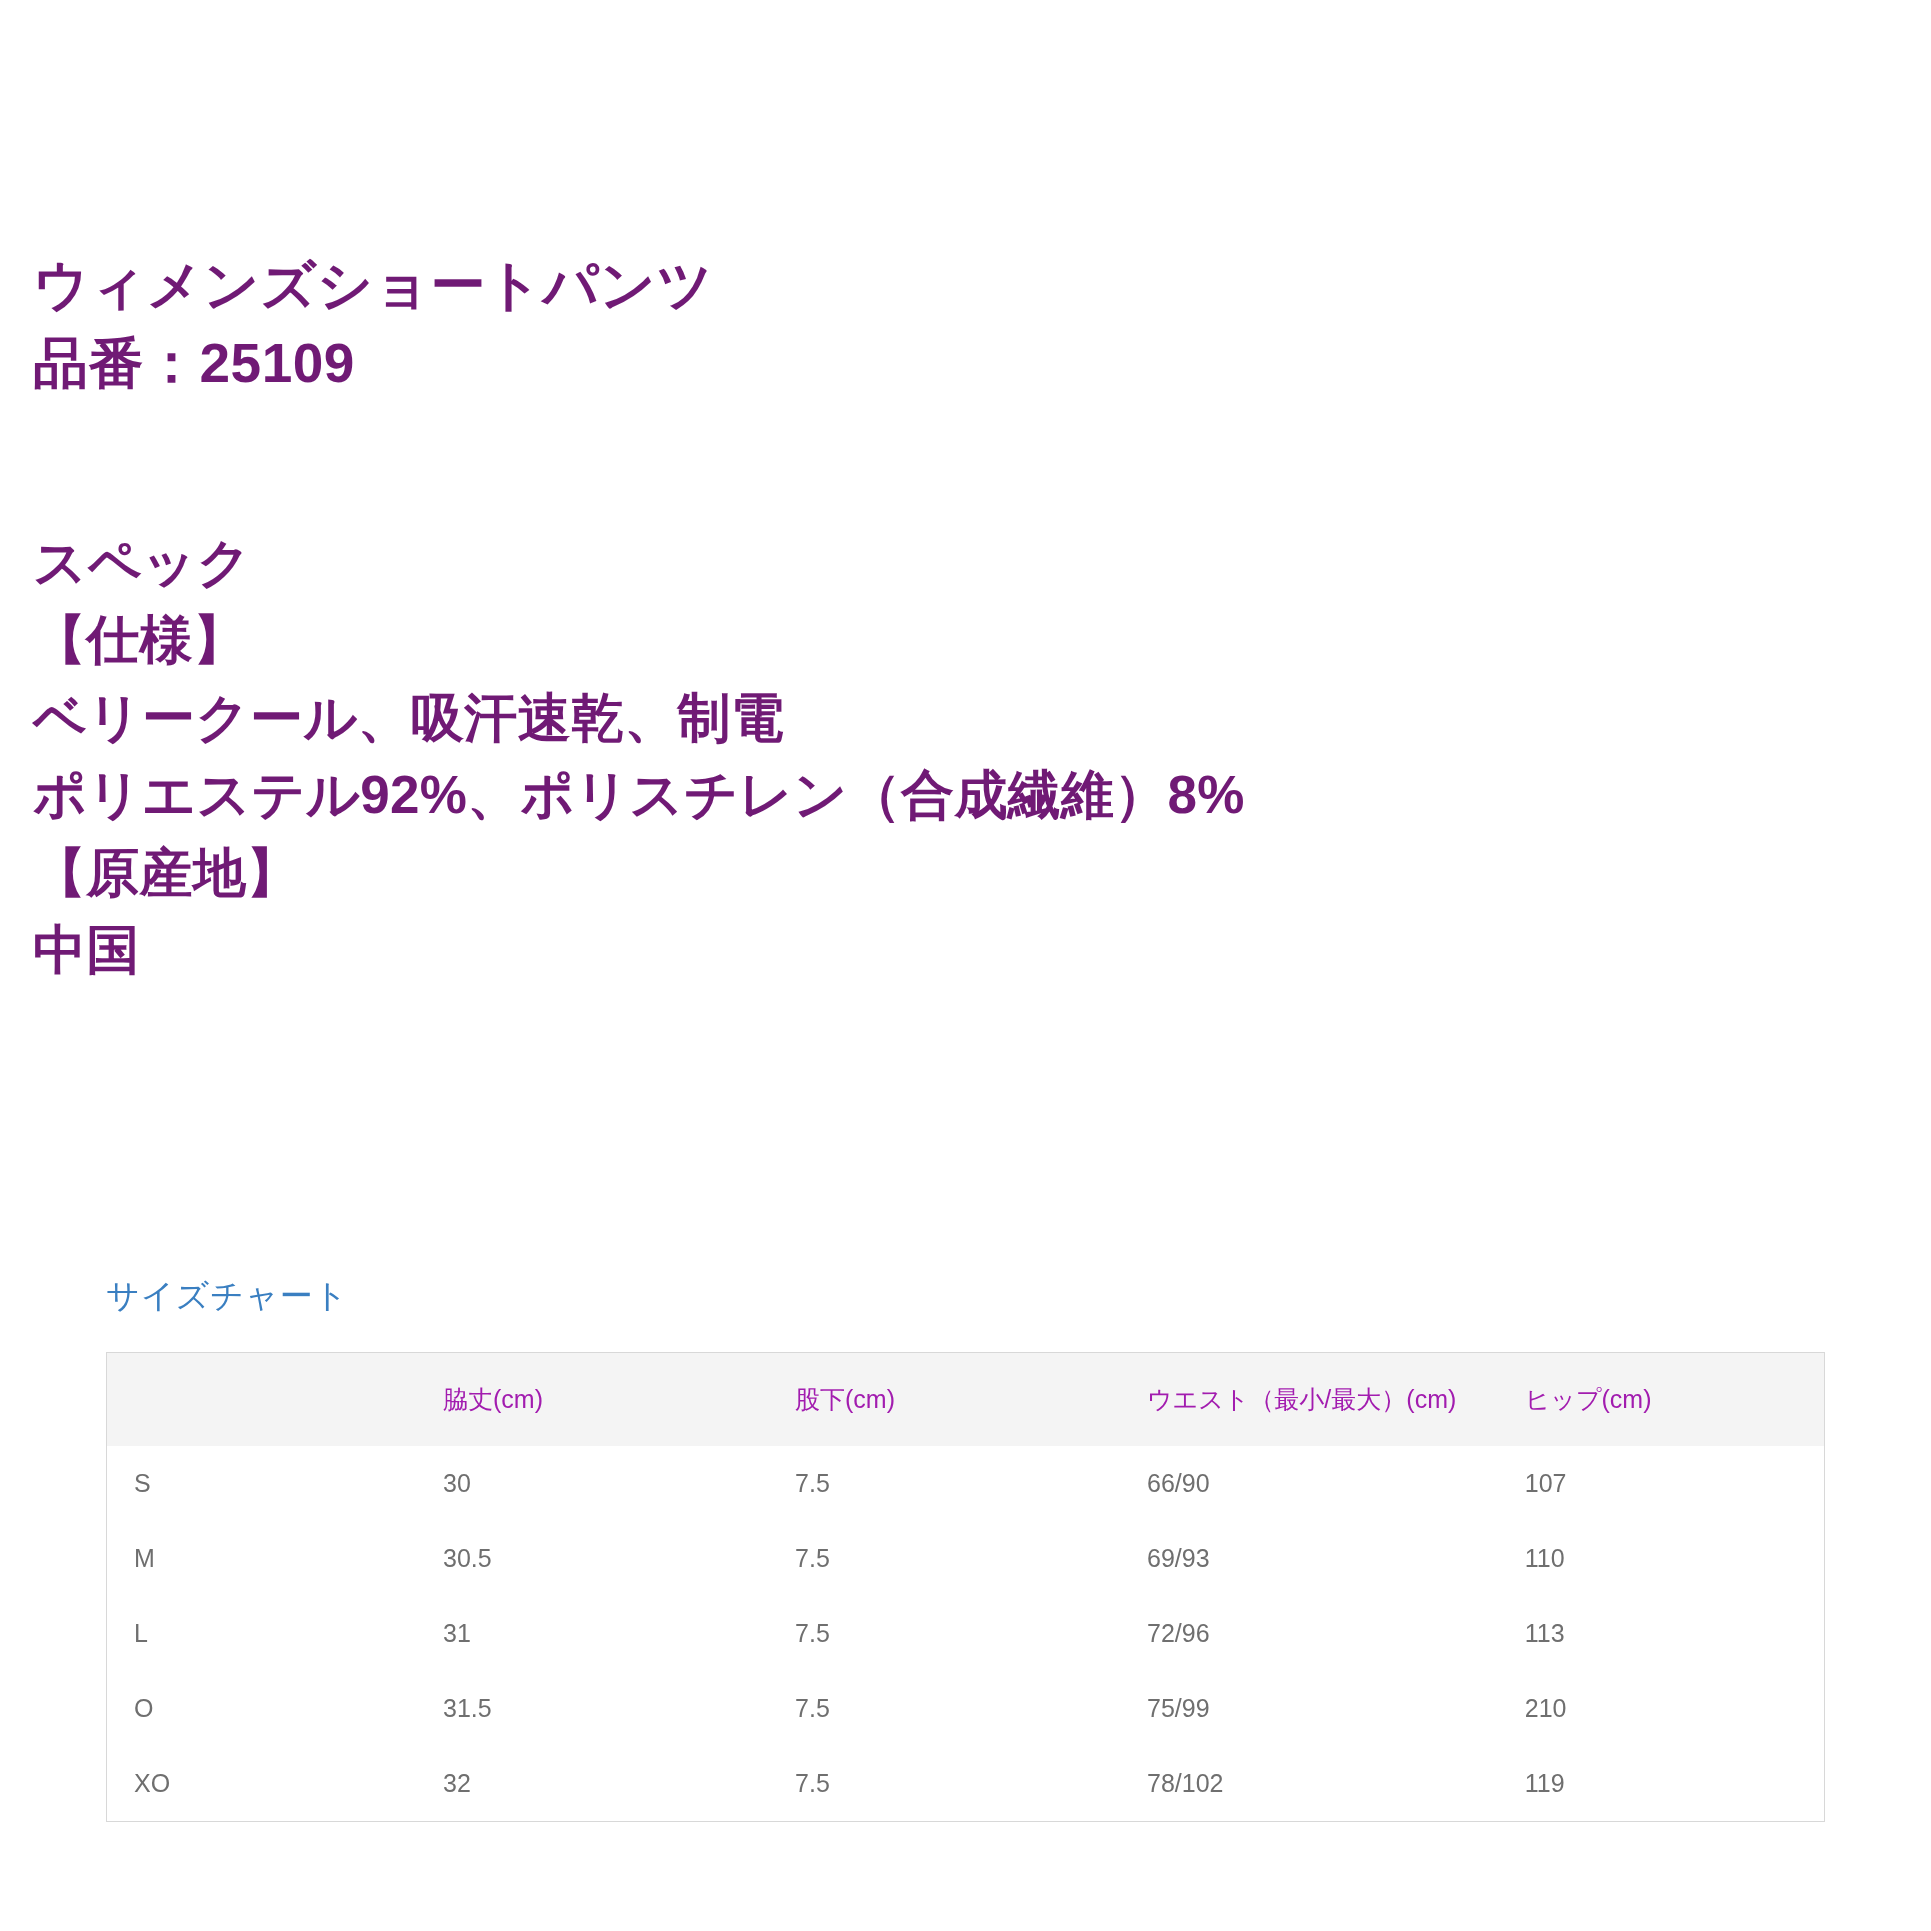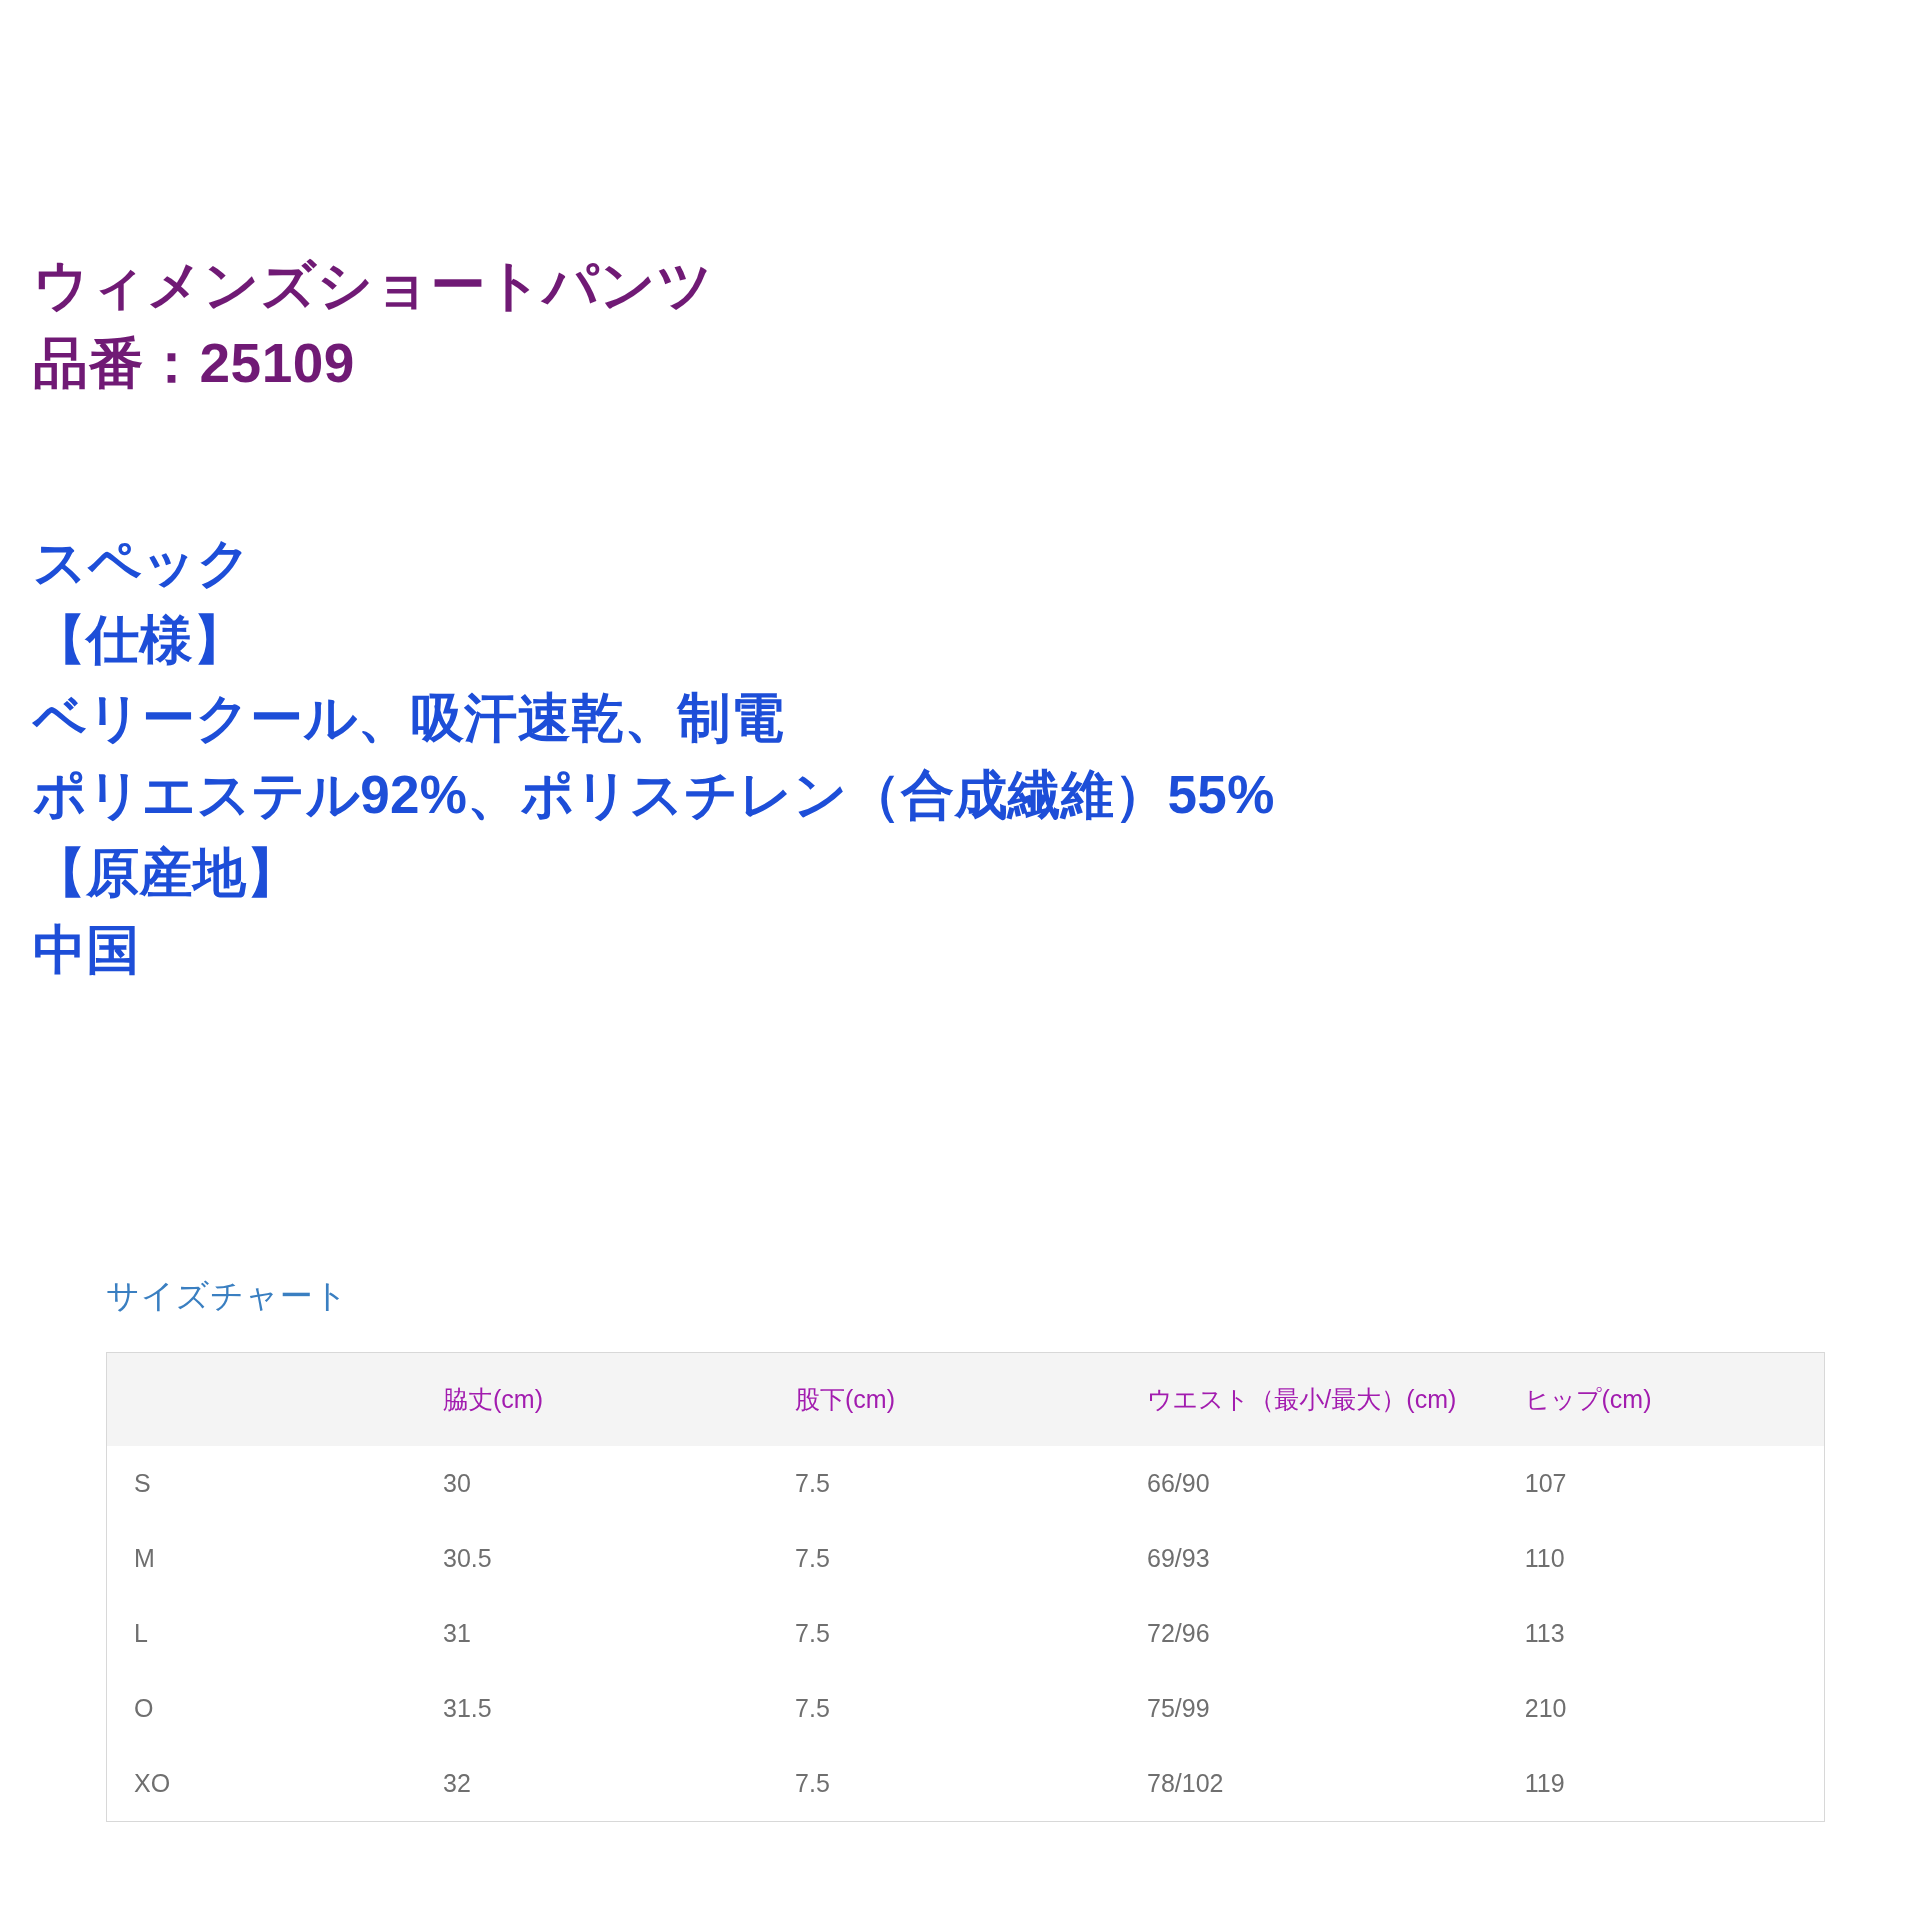--- a/index.html
+++ b/index.html
@@ -44,21 +44,21 @@
     position: absolute;
     left: 33px;
     top: 524px;
     width: 1854px;
   }
   .spec-line {
     font-size: 53px;
     font-weight: bold;
     line-height: 1.46;
     letter-spacing: 0.3px;
-    color: #1d4ed8;
+    color: #701a75;
     white-space: nowrap;
   }
 
   
   .chart-heading {
     position: absolute;
     left: 106px;
     top: 1274px;
     font-size: 33px;
     font-weight: normal;
@@ -113,21 +113,21 @@
 
   <div class="title-block">
     <div class="title-line">ウィメンズショートパンツ</div>
     <div class="title-line">品番：25109</div>
   </div>
 
   <div class="spec-block">
     <div class="spec-line">スペック</div>
     <div class="spec-line">【仕様】</div>
     <div class="spec-line">ベリークール、吸汗速乾、制電</div>
-    <div class="spec-line">ポリエステル92%、ポリスチレン（合成繊維）55%</div>
+    <div class="spec-line">ポリエステル92%、ポリスチレン（合成繊維）8%</div>
     <div class="spec-line">【原産地】</div>
     <div class="spec-line">中国</div>
   </div>
 
   <div class="chart-heading">サイズチャート</div>
 
   <div class="size-table-wrap">
     <table class="size-table">
       <colgroup>
         <col class="col-size">

